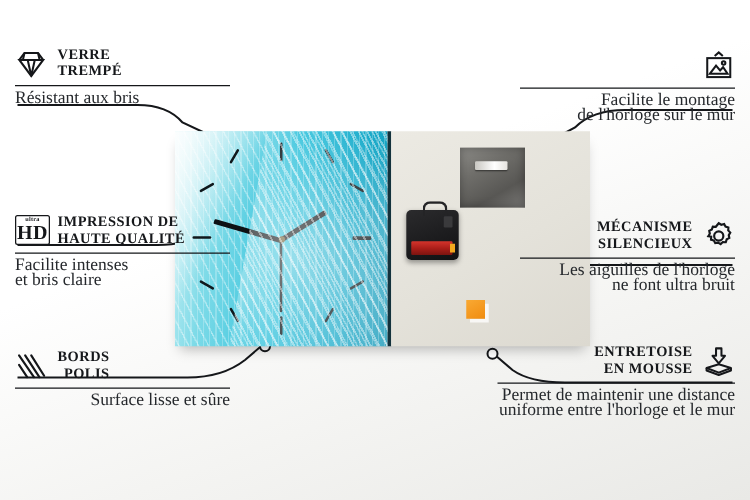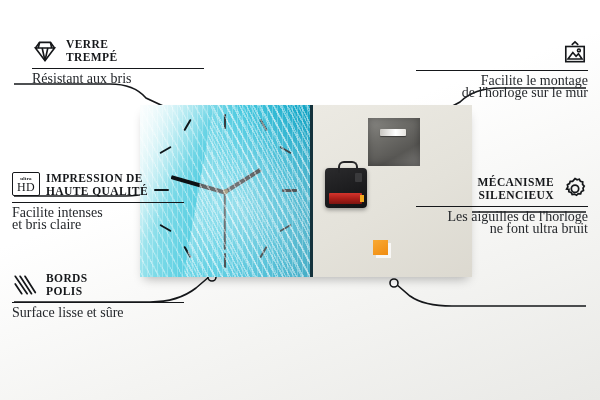--- a/index.html
+++ b/index.html
@@ -67,21 +67,21 @@
   .callout.right .co-head{flex-direction:row-reverse;}
   .co-title{font-weight:bold;font-size:11.5px;letter-spacing:.4px;color:#15171a;
     line-height:13px;text-transform:uppercase;}
   .co-rule{height:1.4px;background:#15171a;margin:4px 0 4px 0;width:100%;}
   .co-desc{font-size:14px;line-height:11.5px;color:#25282c;}
   .ico{width:26px;height:26px;flex:0 0 26px;color:#15171a;}
   .ico svg{display:block;width:26px;height:26px;}
   .hd-box{width:26px;height:22px;border:1.6px solid #15171a;border-radius:2px;
     display:flex;flex-direction:column;align-items:center;justify-content:center;line-height:1;}
   .hd-small{font-size:5px;font-weight:bold;letter-spacing:.2px;}
-  .hd-big{font-size:12px;font-weight:normal;letter-spacing:.3px;}
+  .hd-big{font-size:16px;font-weight:bold;letter-spacing:.3px;}
 
   .wires{position:absolute;inset:0;pointer-events:none;}
 </style>
 </head>
 <body>
 
 <div class="stage">
 
   <svg class="wires" viewBox="0 0 600 400">
     <g fill="none" stroke="#15171a" stroke-width="1.6">
@@ -135,21 +135,21 @@
         <div class="mv-loop"></div>
         <div class="mv-notch"></div>
         <div class="battery">
           <div class="bat-tip"></div>
         </div>
       </div>
       <div class="spacer"></div>
     </div>
   </div>
 
-  <div class="callout left" style="top:38px;margin-left:20px;">
+  <div class="callout left" style="top:38px;">
     <div class="co-head">
       <span class="ico">
         <svg viewBox="0 0 24 24" fill="none" stroke="currentColor" stroke-width="1.5">
           <path d="M3.2 9.2h17.6L12 21 3.2 9.2z"></path>
             <path d="M3.2 9.2 7 4h10l3.8 5.2"></path>
           <path d="M7 4l-1.2 5.2M17 4l1.2 5.2M9.4 9.2 12 21l2.6-11.8"></path>
         </svg>
       </span>
       <span>
         <div class="co-title">VERRE</div>
@@ -171,21 +171,21 @@
       <span>
         <div class="co-title">IMPRESSION DE</div>
         <div class="co-title">HAUTE QUALITÉ</div>
       </span>
     </div>
     <div class="co-rule"></div>
     <div class="co-desc">Facilite intenses</div>
     <div class="co-desc">et bris claire</div>
   </div>
 
-  <div class="callout left" style="top:272px;">
+  <div class="callout left" style="top:280px;text-align:right;">
     <div class="co-head">
       <span class="ico">
         <svg viewBox="0 0 24 24" fill="none" stroke="currentColor" stroke-width="1.6" stroke-linecap="round">
           <path d="M3 4 L14 20"></path>
             <path d="M7.5 4 L18 20"></path>
             <path d="M12 4 L21.5 19"></path>
             <path d="M3 11 L9 20"></path>
         </svg>
       </span>
       <span>
@@ -224,14 +224,32 @@
       <span>
         <div class="co-title">MÉCANISME</div>
         <div class="co-title">SILENCIEUX</div>
       </span>
     </div>
     <div class="co-rule"></div>
     <div class="co-desc">Les aiguilles de l'horloge</div>
     <div class="co-desc">ne font ultra bruit</div>
   </div>
 
+  <div class="callout right" style="top:276px;width:190px;">
+    <div class="co-head">
+      <span class="ico">
+        <svg viewBox="0 0 24 24" fill="none" stroke="currentColor" stroke-width="1.5" stroke-linejoin="round">
+          <path d="M10 2.5h4v5.5h2.6L12 13.5 7.4 8H10z"></path>
+          <path d="M12 14.2 21 17l-9 3.4L3 17z"></path>
+            <path d="M3 17v1.8l9 3.4 9-3.4V17"></path>
+        </svg>
+      </span>
+      <span>
+        <div class="co-title">ENTRETOISE</div>
+        <div class="co-title">EN MOUSSE</div>
+      </span>
+    </div>
+    <div class="co-rule"></div>
+    <div class="co-desc">Permet de maintenir une distance</div>
+    <div class="co-desc">uniforme entre l'horloge et le mur</div>
+  </div>
 
 </div>
 
 </body></html>

